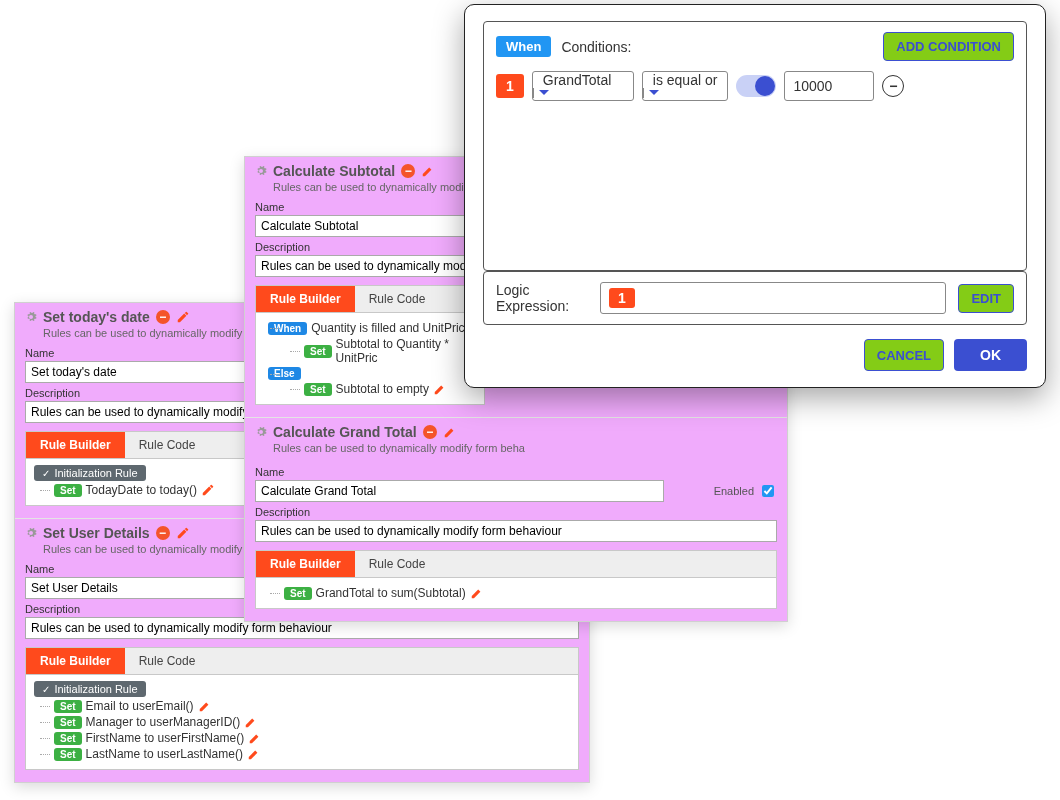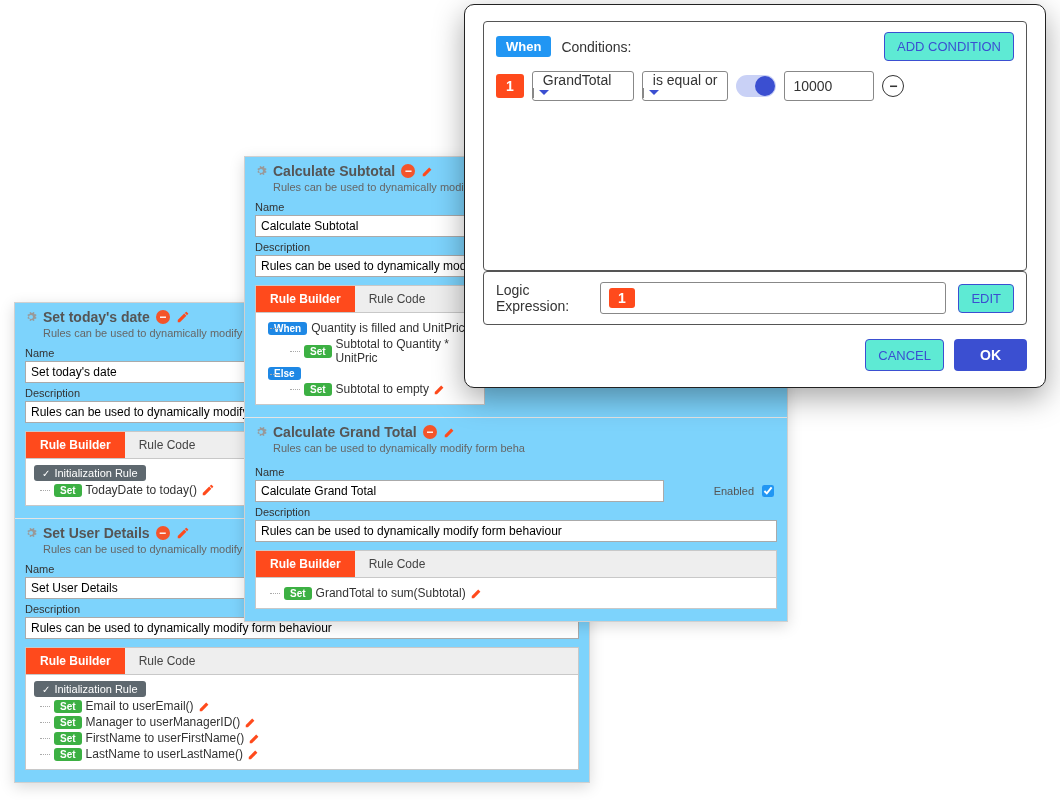--- a/index.html
+++ b/index.html
@@ -1,17 +1,17 @@
 <!DOCTYPE html>
 <html><head>
 <meta charset="utf-8">
 <style>
   * { box-sizing: border-box; }
   body { margin:0; padding:0; width:1060px; height:800px; font-family: Arial, Helvetica, sans-serif; font-size:12px; color:#333; background:#fff; position:relative; }
-  .panel { position:absolute; background:#7dd3fc; border:1px solid #d0d0d0; box-shadow:0 4px 14px rgba(0,0,0,0.15); padding:0; }
+  .panel { position:absolute; background:#f0abfc; border:1px solid #d0d0d0; box-shadow:0 4px 14px rgba(0,0,0,0.15); padding:0; }
   .rule-block { padding:6px 10px 12px 10px; border-bottom:1px solid #e4e4e4; }
   .rule-block:last-child { border-bottom:none; }
   .rule-title-row { display:flex; align-items:center; gap:6px; }
   .gear-icon { width:12px; height:12px; display:inline-block; }
   .rule-title { font-weight:bold; color:#555; font-size:14px; }
   .minus-icon { width:14px; height:14px; border-radius:50%; background:#f4542a; color:#fff; display:inline-flex; align-items:center; justify-content:center; font-weight:bold; font-size:12px; cursor:pointer; }
   .pencil-icon { width:14px; height:14px; display:inline-block; cursor:pointer; }
   .pencil-icon svg, .gear-icon svg { width:100%; height:100%; }
   .rule-sub { color:#666; font-size:11px; margin:2px 0 8px 18px; }
   .field-label { font-size:11px; margin:4px 0 2px 0; color:#333; }
@@ -37,21 +37,21 @@
   .rule-text { color:#333; }
   
   
   .dialog { position:absolute; background:#fff; border:1px solid #222; border-radius:10px; box-shadow:0 10px 30px rgba(0,0,0,0.35); padding:16px 18px; font-size:14px; }
   .dlg-header { display:flex; align-items:flex-start; gap:10px; margin-bottom:14px; line-height:1.35; }
   .vp-chip { background:#5e686f; color:#fff; border-radius:3px; padding:2px 8px; font-weight:bold; font-size:13px; white-space:nowrap; }
   .cond-panel { border:1px solid #555; border-radius:4px; padding:10px 12px 20px 12px; height:250px; }
   .cond-top { display:flex; align-items:center; justify-content:space-between; margin-bottom:10px; }
   .cond-top-left { display:flex; align-items:center; gap:10px; }
   .when-chip { background:#2196f3; color:#fff; border-radius:3px; padding:3px 10px; font-weight:bold; font-size:13px; }
-  .btn-outline { border:1px solid #3b4fd1; color:#3b4fd1; background:#5eead4; border-radius:4px; padding:6px 12px; font-weight:normal; font-size:13px; cursor:pointer; }
+  .btn-outline { border:1px solid #3b4fd1; color:#3b4fd1; background:#84cc16; border-radius:4px; padding:6px 12px; font-weight:bold; font-size:13px; cursor:pointer; }
   .cond-row { display:flex; align-items:center; gap:8px; }
   .num-chip { background:#ff4a1c; color:#fff; font-weight:bold; border-radius:3px; padding:4px 10px; font-size:14px; }
   .dropdown { border:1px solid #888; border-radius:3px; display:flex; align-items:stretch; height:30px; background:#fff;flex-direction:column; }
   .dropdown .val { padding:0 10px; display:flex; align-items:center; min-width:100px; }
   .dropdown .caret { border-left:1px solid #888; width:22px; display:flex; align-items:center; justify-content:center; color:#3b4fd1; cursor:pointer; }
   .toggle { width:40px; height:22px; border-radius:11px; background:#c9d1f6; position:relative; cursor:pointer; }
   .toggle .knob { width:20px; height:20px; border-radius:50%; background:#3b4fd1; position:absolute; right:1px; top:1px; }
   .cond-value { border:1px solid #888; border-radius:3px; height:30px; padding:0 8px; display:flex; align-items:center; min-width:90px; }
   .remove-circle { width:22px; height:22px; border:1.5px solid #333; border-radius:50%; display:flex; align-items:center; justify-content:center; cursor:pointer; font-weight:bold; }
   .logic-panel { border:1px solid #555; border-radius:4px; padding:10px 12px; display:flex; align-items:center; gap:12px; }

